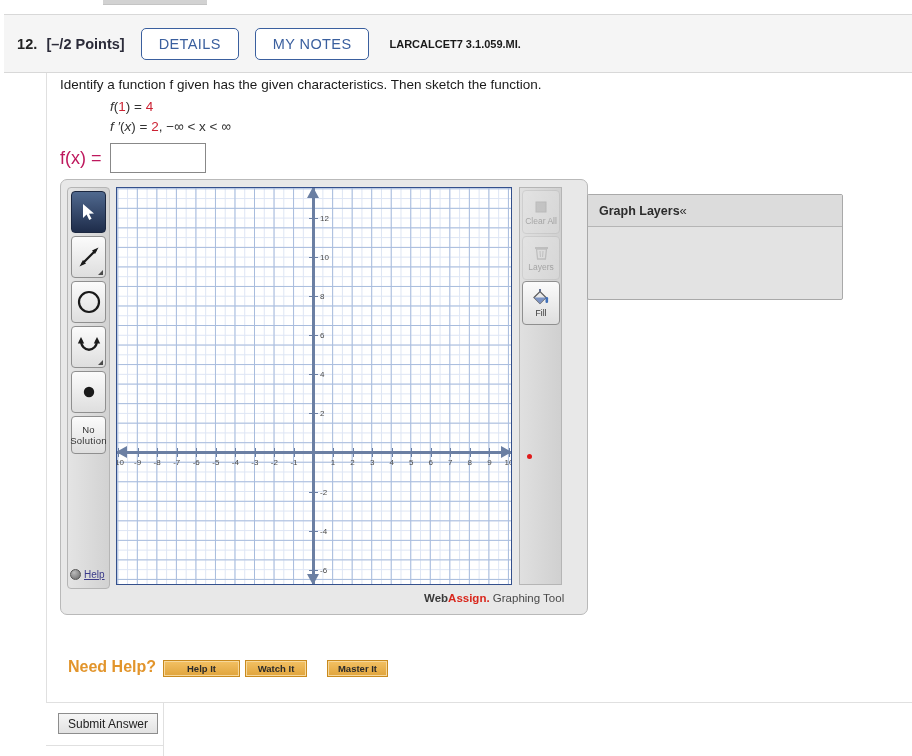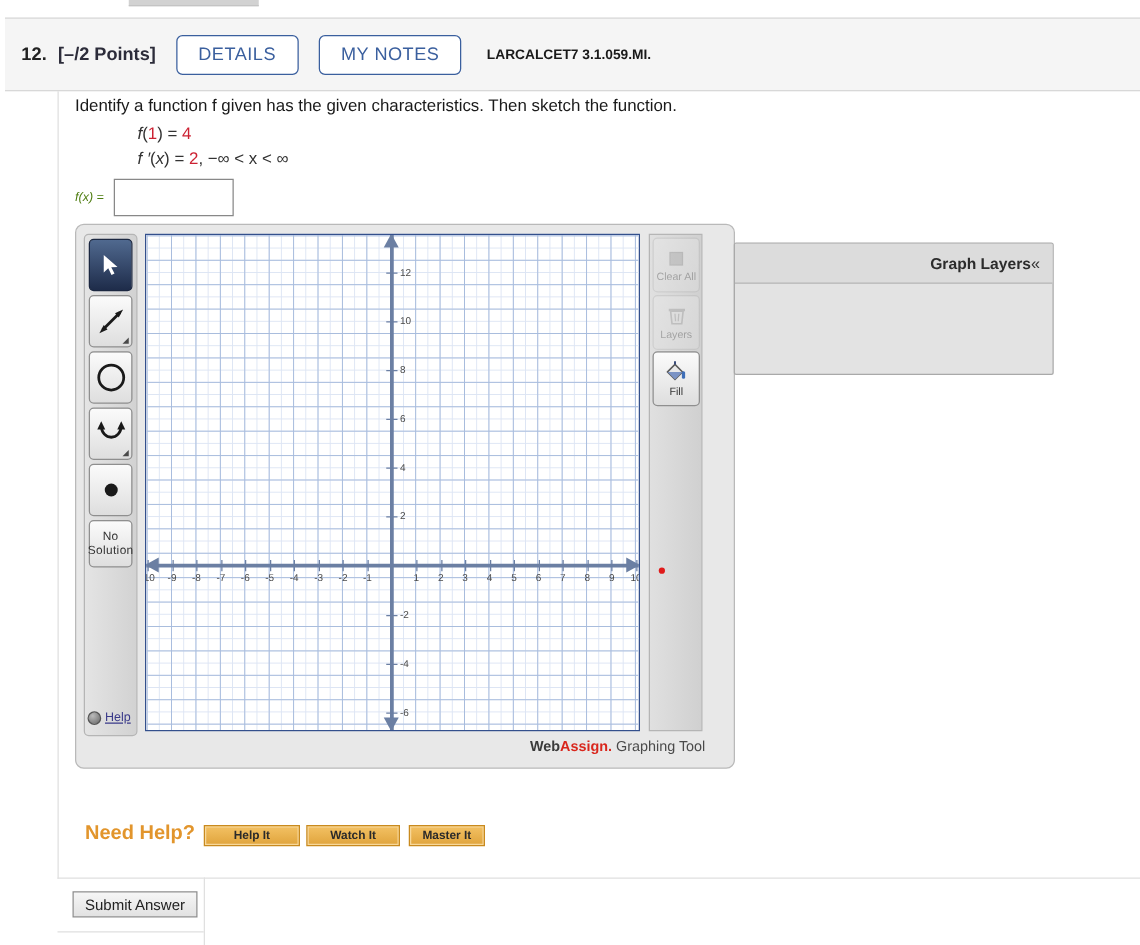--- a/index.html
+++ b/index.html
@@ -99,21 +99,21 @@
   .given.l1 { top: 99px; }
   .given.l2 { top: 119px; }
   .given i { font-style: italic; }
   .rv { color: #cc2233; }
 
   
   .ans-row {
     position: absolute; left: 60px; top: 143px;
     display: flex; align-items: center;
   }
-  .ans-lbl { font-size: 10px; color: #4d7c0f; font-style: italic; }
+  .ans-lbl { font-size: 18px; color: #be185d; }
   .ans-box {
     margin-left: 8px;
     width: 96px; height: 30px;
     border: 1px solid #888;
     background: #fff;
     font-family: "Liberation Sans", sans-serif;
     font-size: 13px;
     padding: 0 4px;
   }
 
@@ -298,21 +298,21 @@
     width: 256px; height: 106px;
     border: 1px solid #a9a9a9;
     background: #e3e3e3;
     border-radius: 2px;
   }
   .gl-head {
     height: 32px;
     background: #dcdcdc;
     border-bottom: 1px solid #b5b5b5;
     display: flex; align-items: center;
-    justify-content: flex-end;
+    justify-content: flex-start;
     padding: 0 10px 0 11px;
   }
   .gl-title { font-size: 12.5px; color: #2c2c2c; font-weight: bold; }
   .gl-collapse { font-size: 13px; color: #333; cursor: pointer; }
   .gl-body {
     padding: 10px 13px;
     font-size: 11.5px; color: #666; line-height: 18px;
   }
 
   
@@ -540,18 +540,18 @@
 
   <div class="gl-panel">
     <div class="gl-head">
       <span class="gl-title">Graph Layers</span>
       <span class="gl-collapse">«</span>
     </div>
   </div>
 
   <div class="need-help">Need Help?</div>
   <div class="hbtn" style="left:163px;width:77px">Help It</div>
-  <div class="hbtn" style="left:245px;width:75px">Watch It</div>
+  <div class="hbtn" style="left:245px;width:62px">Watch It</div>
   <div class="hbtn" style="left:327px;width:61px">Master It</div>
 
   <button class="submit-btn">Submit Answer</button>
 
 </div>
 
 </body></html>

